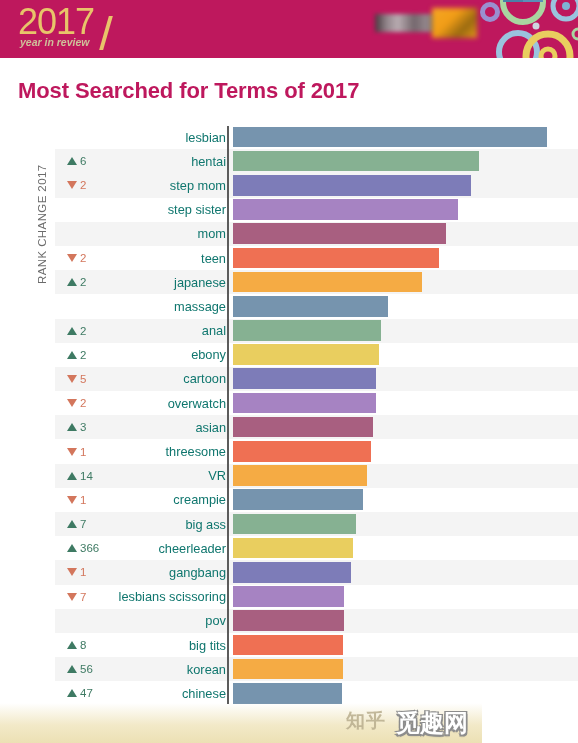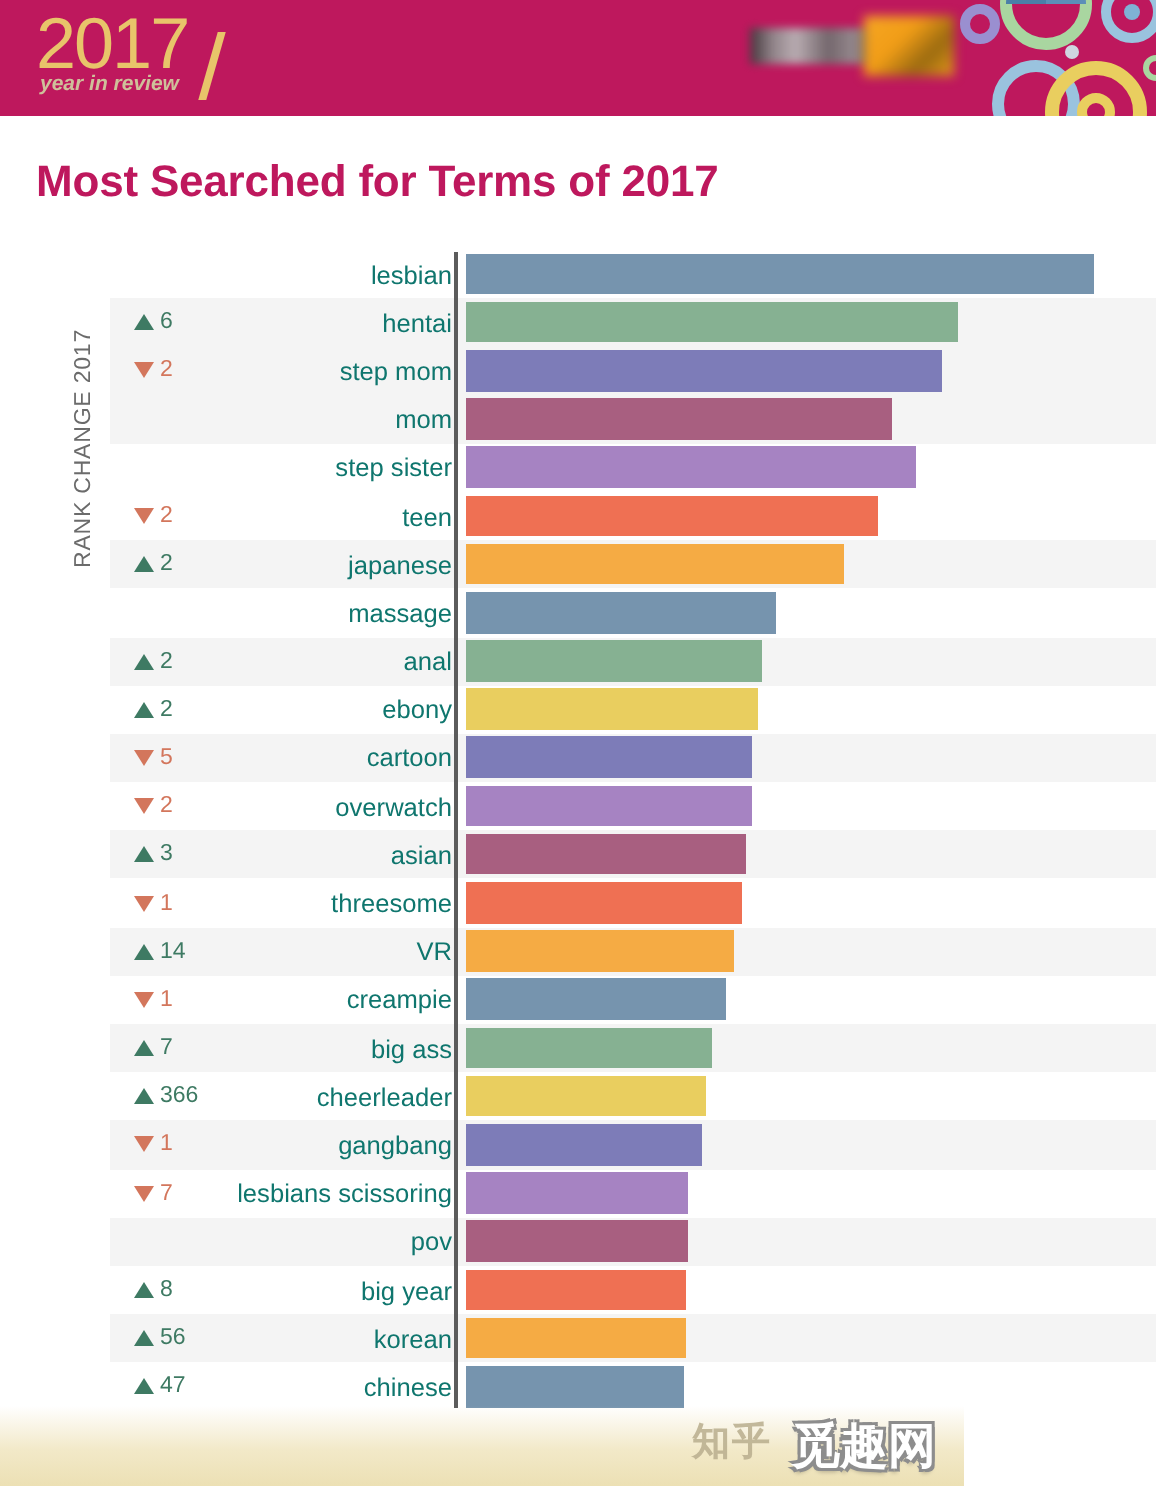--- a/index.html
+++ b/index.html
@@ -255,35 +255,35 @@
       <div class="row stripe">
         <div class="rank-cell">
           <span class="tri down"></span>
           <span class="rank-num down">2</span>
         </div>
         <div class="term-cell">step mom</div>
         <div class="bar-cell">
           <div class="bar" style="width: 238.326px; background: rgb(125, 124, 184);"></div>
         </div>
       </div>
+      <div class="row">
+        <div class="rank-cell"></div>
+        <div class="term-cell">step sister</div>
+        <div class="bar-cell">
+          <div class="bar" style="width: 225.138px; background: rgb(166, 131, 194);"></div>
+        </div>
+      </div>
       <div class="row stripe">
         <div class="rank-cell"></div>
         <div class="term-cell">mom</div>
         <div class="bar-cell">
           <div class="bar" style="width: 212.892px; background: rgb(168, 95, 128);"></div>
         </div>
       </div>
       <div class="row">
-        <div class="rank-cell"></div>
-        <div class="term-cell">step sister</div>
-        <div class="bar-cell">
-          <div class="bar" style="width: 225.138px; background: rgb(166, 131, 194);"></div>
-        </div>
-      </div>
-      <div class="row">
         <div class="rank-cell">
           <span class="tri down"></span>
           <span class="rank-num down">2</span>
         </div>
         <div class="term-cell">teen</div>
         <div class="bar-cell">
           <div class="bar" style="width: 205.67px; background: rgb(239, 112, 83);"></div>
         </div>
       </div>
       <div class="row stripe">
@@ -428,21 +428,21 @@
         <div class="term-cell">pov</div>
         <div class="bar-cell">
           <div class="bar" style="width: 110.842px; background: rgb(168, 95, 128);"></div>
         </div>
       </div>
       <div class="row">
         <div class="rank-cell">
           <span class="tri up"></span>
           <span class="rank-num up">8</span>
         </div>
-        <div class="term-cell">big year</div>
+        <div class="term-cell">big tits</div>
         <div class="bar-cell">
           <div class="bar" style="width: 109.9px; background: rgb(239, 112, 83);"></div>
         </div>
       </div>
       <div class="row stripe">
         <div class="rank-cell">
           <span class="tri up"></span>
           <span class="rank-num up">56</span>
         </div>
         <div class="term-cell">korean</div>

